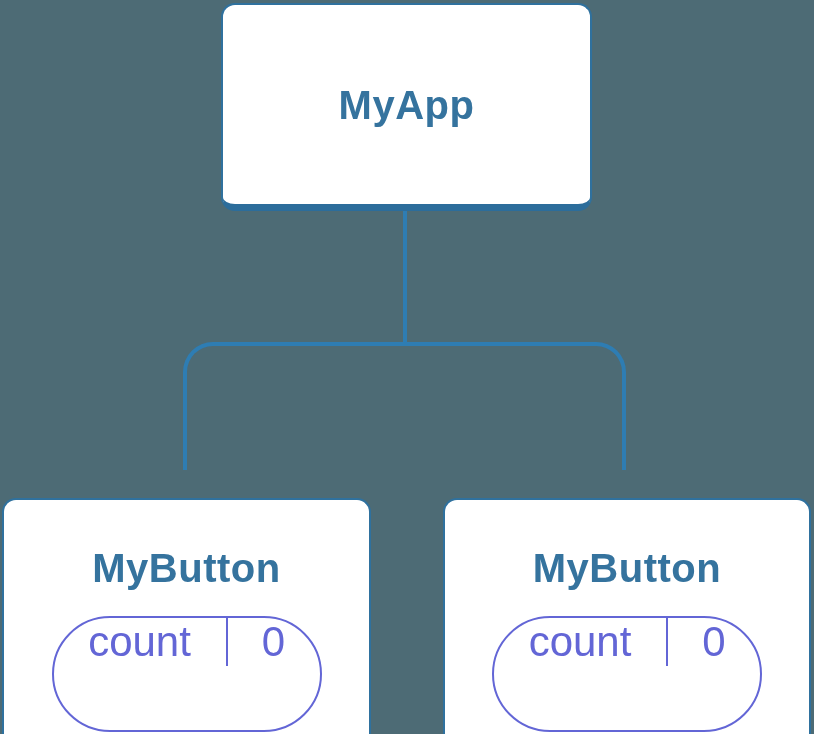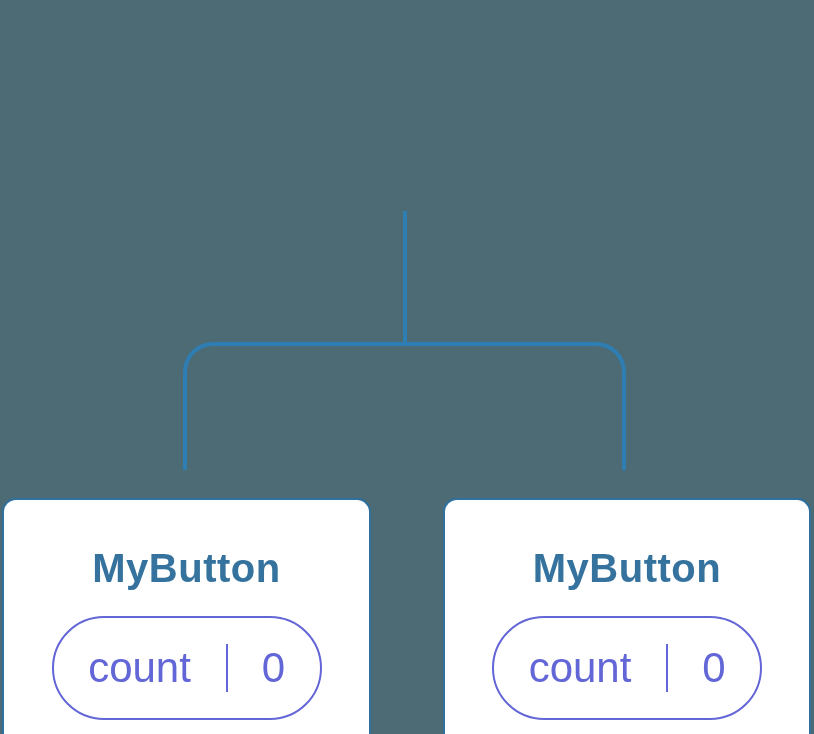--- a/index.html
+++ b/index.html
@@ -67,25 +67,25 @@
     width: 369px; height: 263px;
     display: flex;
     flex-direction: column;
     align-items: center;
     padding-top: 44px;
   }
   .node-child-left  { left: 2px; }
   .node-child-right { left: 443px; width: 368px; }
   .state-pill {
     margin-top: 24px;
-    width: 270px; height: 104px;
+    width: 270px; height: 116px;
     border: 2px solid var(--state-pill);
     border-radius: 999px;
     display: flex;
-    align-items: center;
+    align-items: flex-start;
     color: var(--state-pill);
     font-size: 42px;
   }
   .pill-key {
     flex: 1;
     display: flex;
     align-items: center;
     justify-content: center;
     border-right: 2px solid var(--state-pill);
   }
@@ -94,20 +94,23 @@
     display: flex;
     align-items: center;
     justify-content: center;
   }
 </style>
 </head>
 <body>
 
 <div class="canvas">
 
+  <div class="node node-root">
+    <span class="node-title">MyApp</span>
+  </div>
 
   <div class="connector-trunk"></div>
   <div class="connector-branch"></div>
 
   <div class="node node-child node-child-left">
     <span class="node-title">MyButton</span>
     <div class="state-pill">
       <span class="pill-key">count</span>
       <span class="pill-value">0</span>
     </div>

